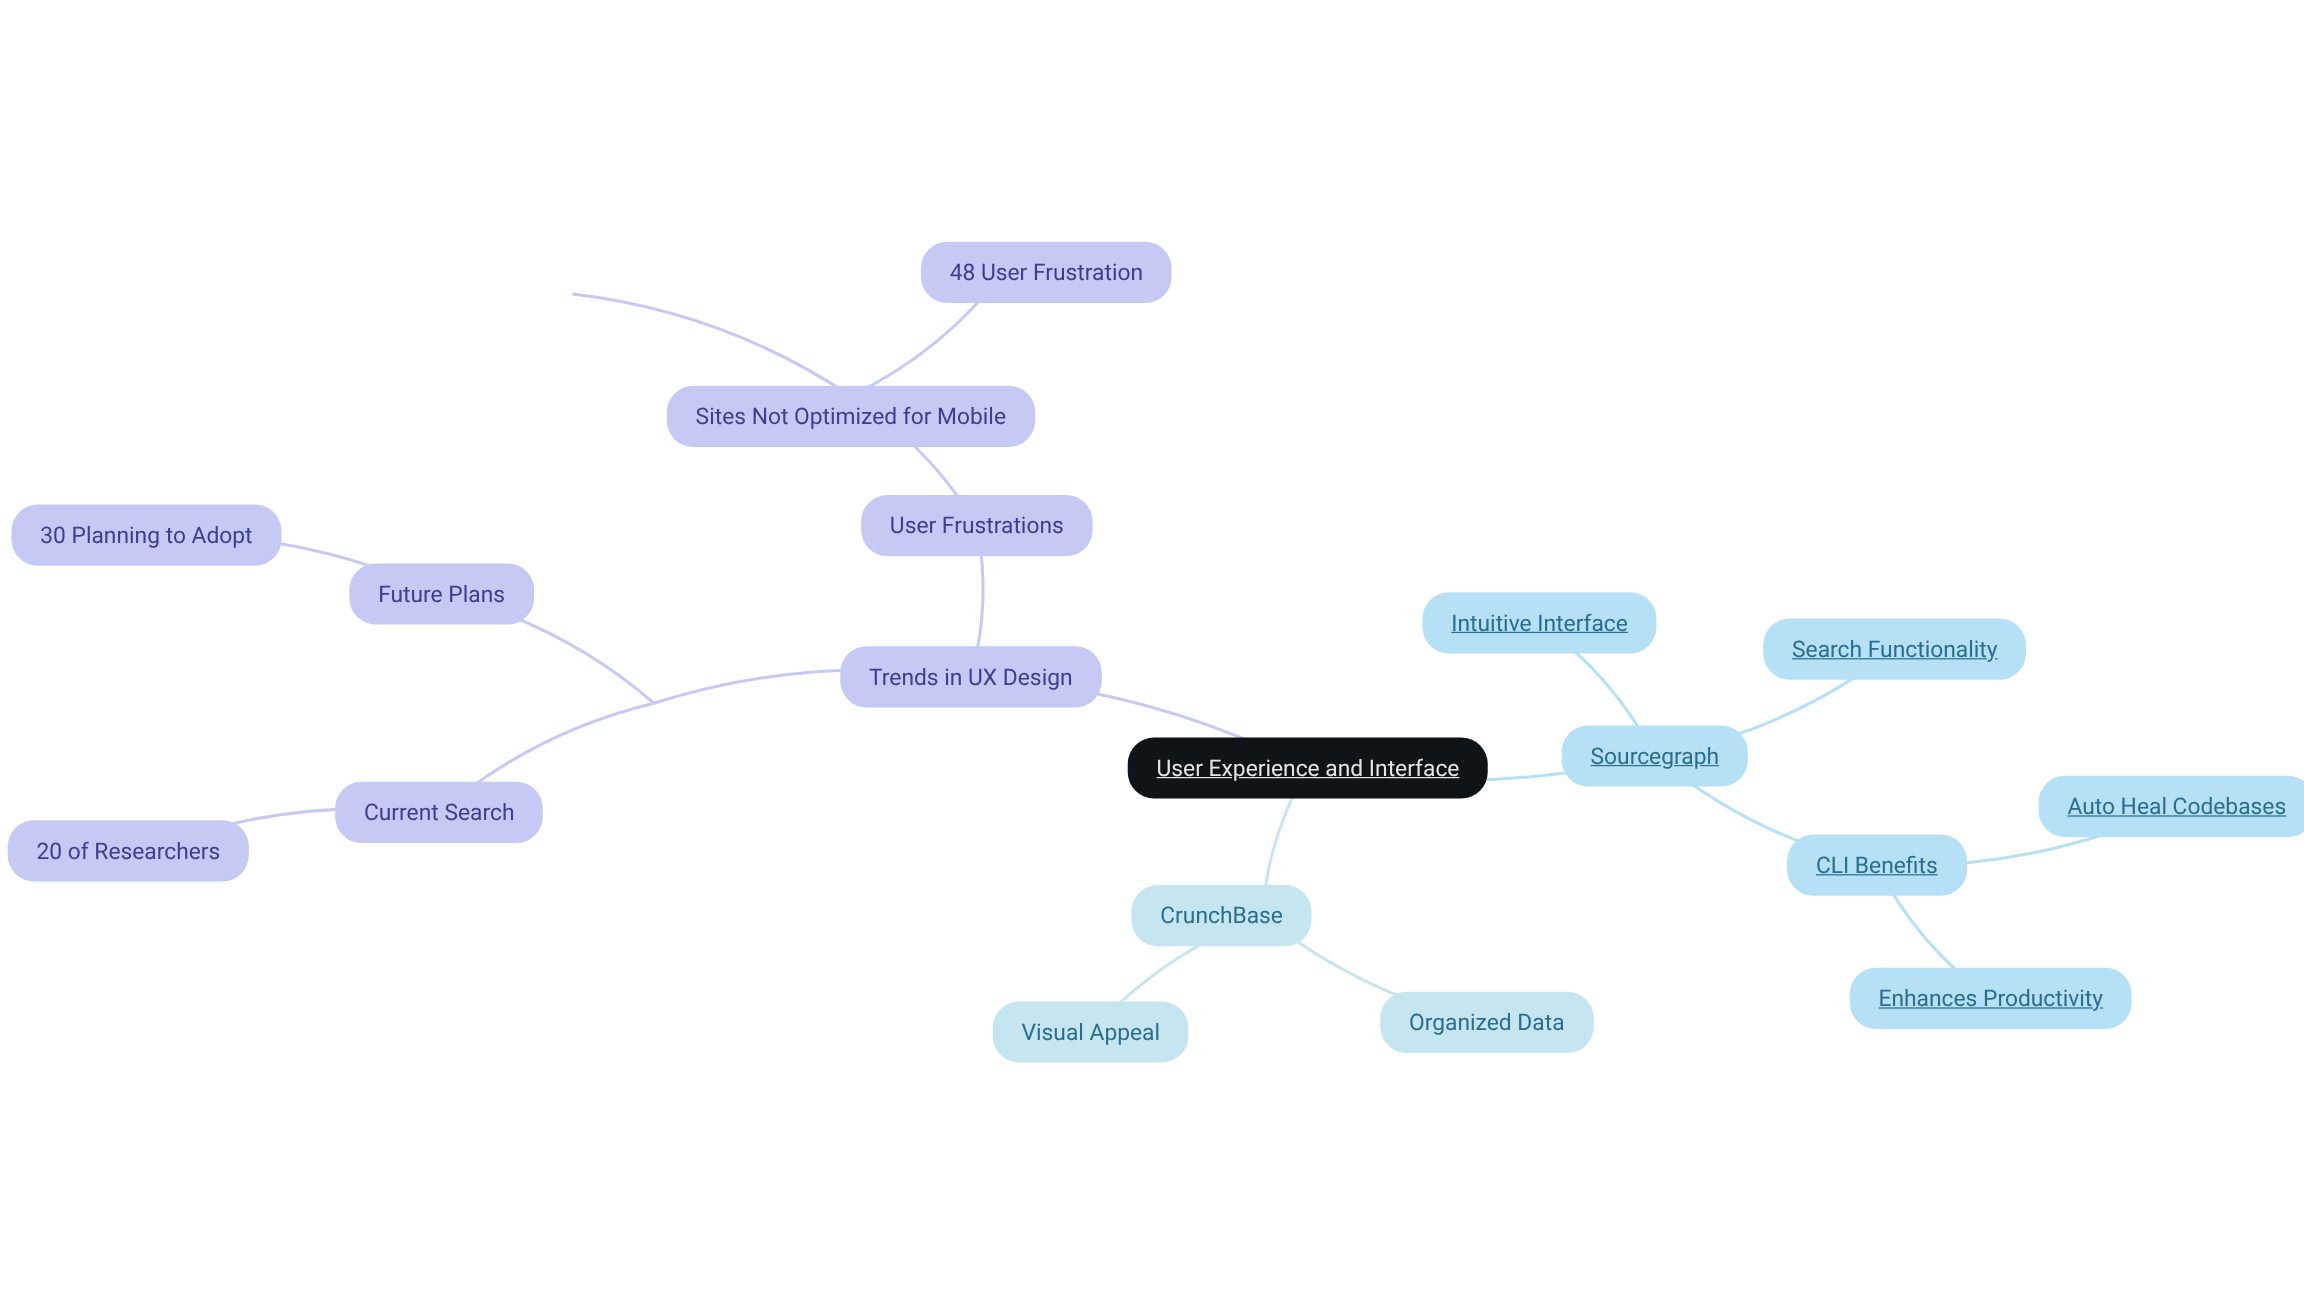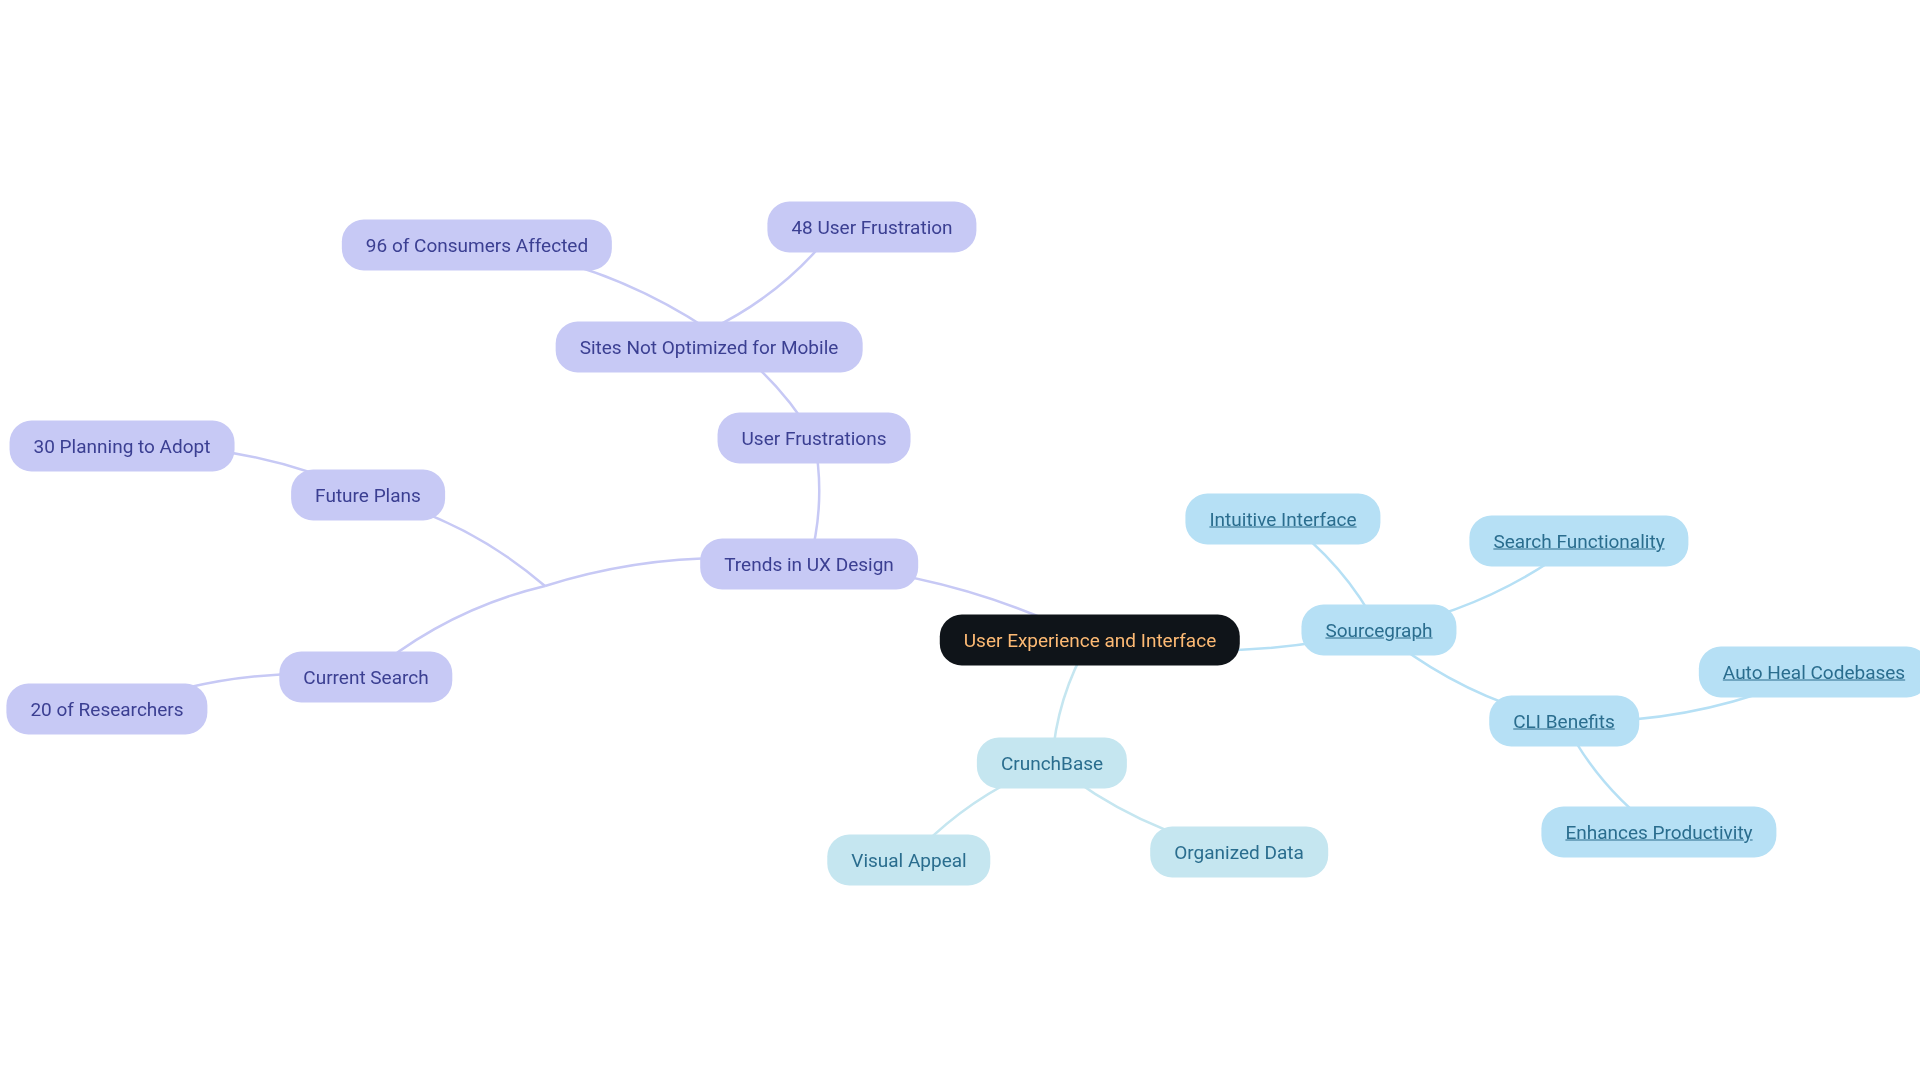--- a/index.html
+++ b/index.html
@@ -28,21 +28,22 @@
     position: absolute;
     padding: 14px 24px;
     border-radius: 22px;
     font-size: 19px;
     white-space: nowrap;
     transform: translate(-50%, -50%);
     box-sizing: border-box;
   }
   .node.root {
     background: #0f1419;
-    color: #fdba74;
+    color: #e5e5e5;
+    text-decoration: underline;
   }
   .node.purple {
     background: #c7c9f5;
     color: #3b3f92;
   }
   .node.blue {
     background: #b6e0f5;
     color: #2a6d8e;
     text-decoration: underline;
   }
@@ -74,26 +75,25 @@
       <path d="M 1379 630 Q 1489.68 609.5 1579 541" stroke="#b6e0f5" stroke-width="2.5" fill="none"></path>
       <path d="M 1379 630 Q 1460.58 697.7 1564 721" stroke="#b6e0f5" stroke-width="2.5" fill="none"></path>
       <path d="M 1564 721 Q 1694.7702102845913 725.9398483907713 1814 672" stroke="#b6e0f5" stroke-width="2.5" fill="none"></path>
       <path d="M 1564 721 Q 1598.18 787.9 1659 832" stroke="#b6e0f5" stroke-width="2.5" fill="none"></path>
     </svg>
 <div class="node root" style="left: 1090px; top: 640px;">User Experience and Interface</div>
     <div class="node purple" style="left: 809px; top: 564px;">Trends in UX Design</div>
     <div class="node purple" style="left: 814px; top: 438px;">User Frustrations</div>
     <div class="node purple" style="left: 709px; top: 335px; margin-top: 12px;">Sites Not Optimized for Mobile</div>
     <div class="node purple" style="left: 872px; top: 227px;">48 User Frustration</div>
-    <div class="node purple" style="left: 477px; top: 245px;">96 of Consumers Affected</div>
     <div class="node purple" style="left: 368px; top: 495px;">Future Plans</div>
     <div class="node purple" style="left: 122px; top: 446px;">30 Planning to Adopt</div>
     <div class="node purple" style="left: 366px; top: 677px;">Current Search</div>
     <div class="node purple" style="left: 107px; top: 709px;">20 of Researchers</div>
-    <div class="node blue-light" style="left: 1052px; top: 763px;">CrunchBase</div>
+    <div class="node blue-light" style="left: 1018px; top: 763px;">CrunchBase</div>
     <div class="node blue-light" style="left: 909px; top: 860px;">Visual Appeal</div>
     <div class="node blue-light" style="left: 1239px; top: 852px;">Organized Data</div>
     <div class="node blue" style="left: 1379px; top: 630px;">Sourcegraph</div>
     <div class="node blue" style="left: 1283px; top: 519px;">Intuitive Interface</div>
     <div class="node blue" style="left: 1579px; top: 541px;">Search Functionality</div>
     <div class="node blue" style="left: 1564px; top: 721px;">CLI Benefits</div>
     <div class="node blue" style="left: 1814px; top: 672px;">Auto Heal Codebases</div>
     <div class="node blue" style="left: 1659px; top: 832px;">Enhances Productivity</div>
   </div>
 

